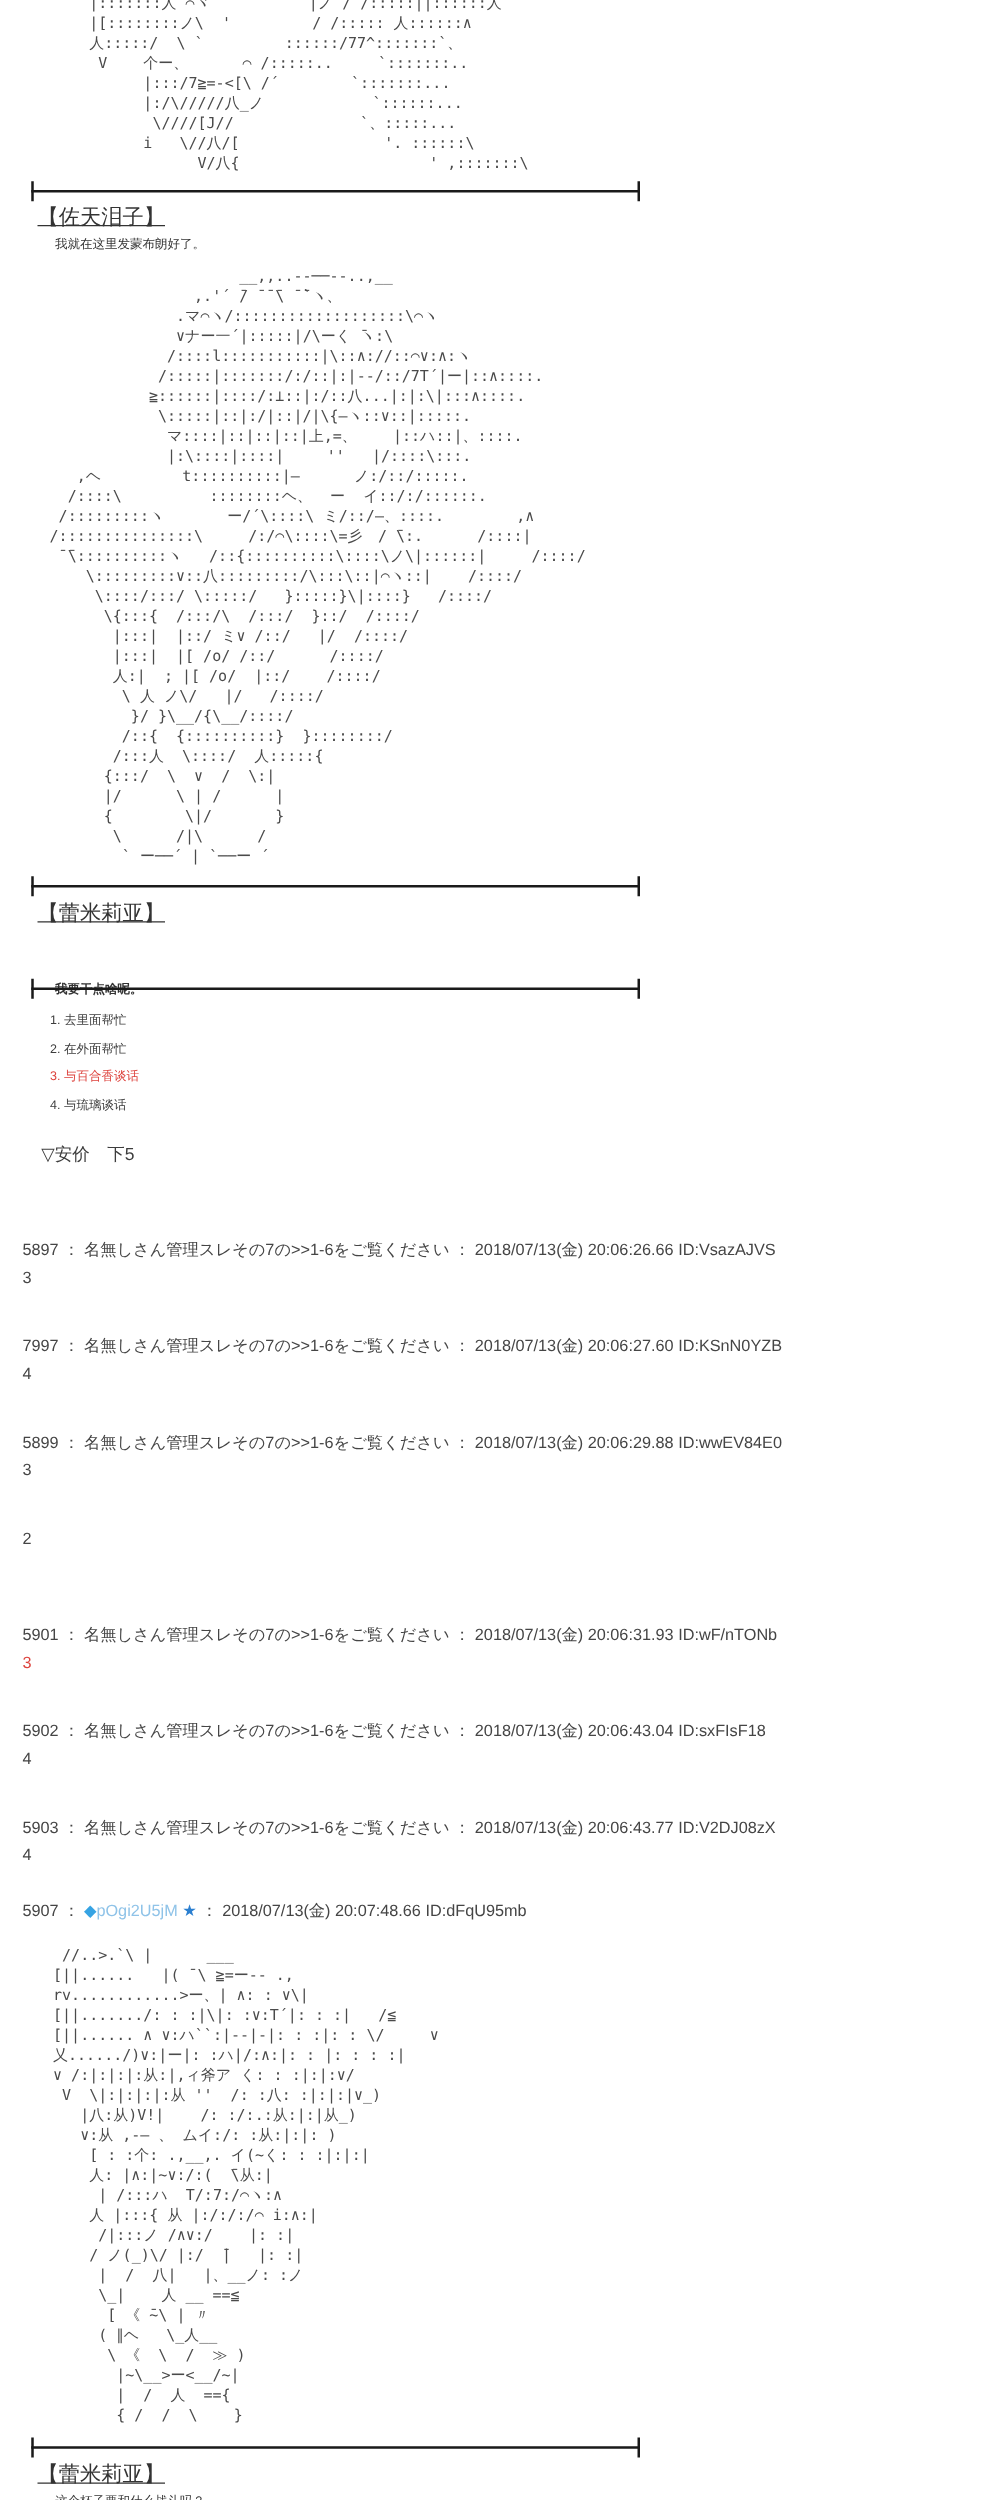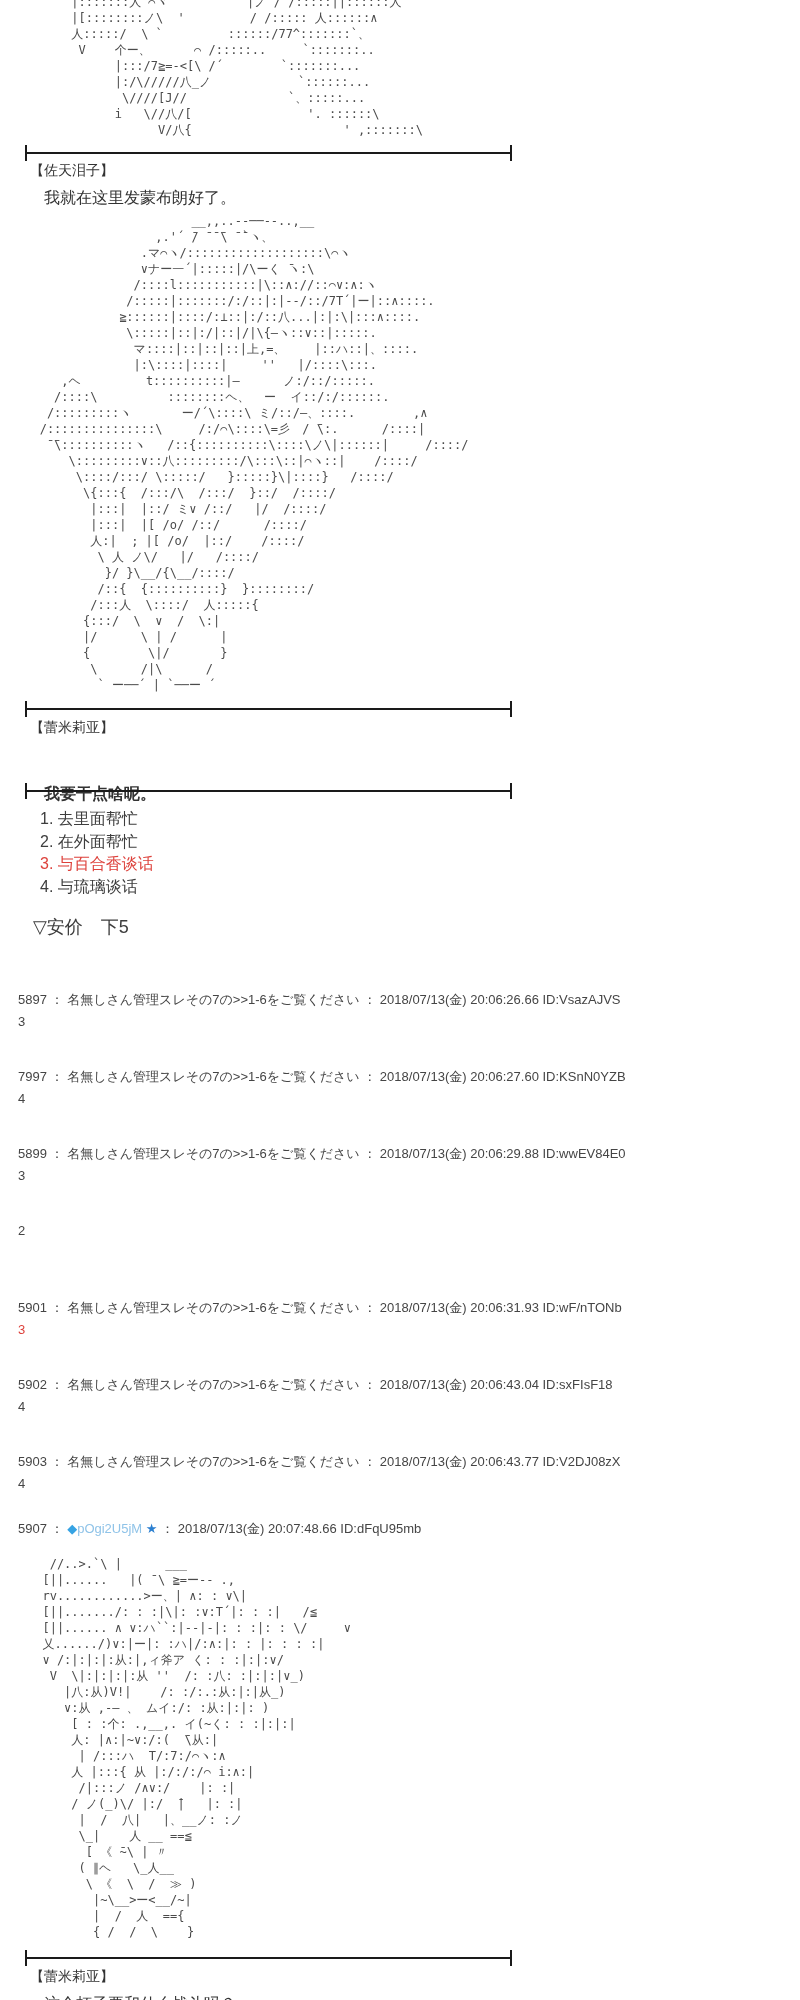--- a/index.html
+++ b/index.html
@@ -10,24 +10,24 @@
   pre.aa{
     position:absolute;margin:0;white-space:pre;
     font-family:"DejaVu Sans Mono",monospace;
     font-size:12px;line-height:16px;color:#4a4a4a;
   }
   .divider{position:absolute;left:25px;width:487px;height:16px;}
   .divider .line{position:absolute;left:0;right:0;top:7px;height:2px;background:#1a1a1a;}
   .divider .tick{position:absolute;top:0;bottom:0;width:2px;background:#1a1a1a;}
   .divider .tick.l{left:0}
   .divider .tick.r{right:0}
-  .speaker{position:absolute;left:30px;font-size:14px;color:#333;}
-  .dialogue{position:absolute;left:44px;font-size:16px;color:#333;}
-  .menu-item{position:absolute;left:40px;font-size:16px;color:#3d3d3d;}
-  .anchor-note{position:absolute;left:33px;font-size:18px;color:#3d3d3d;}
+  .speaker{position:absolute;left:30px;font-size:17px;color:#333;text-decoration:underline;}
+  .dialogue{position:absolute;left:44px;font-size:10px;color:#333;}
+  .menu-item{position:absolute;left:40px;font-size:10px;color:#3d3d3d;}
+  .anchor-note{position:absolute;left:33px;font-size:14px;color:#3d3d3d;}
   .post{position:absolute;left:18px;font-size:13px;line-height:22px;color:#454545;}
   .post .post-header{white-space:nowrap;}
   .post .post-body{display:block;}
   .trip-name{font-size:13px;}
 </style>
 </head>
 <body>
 
 <div class="page">
 

